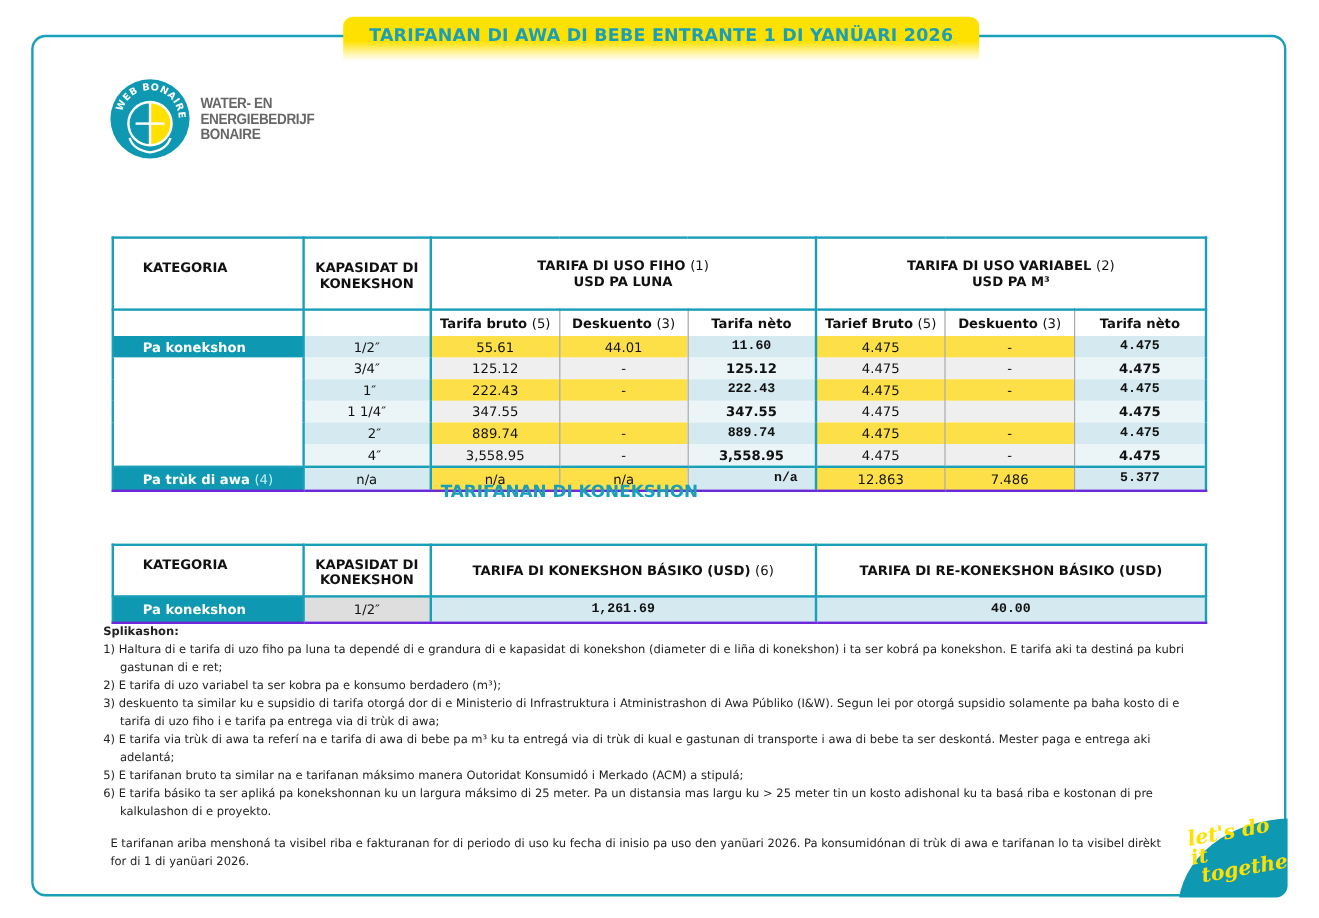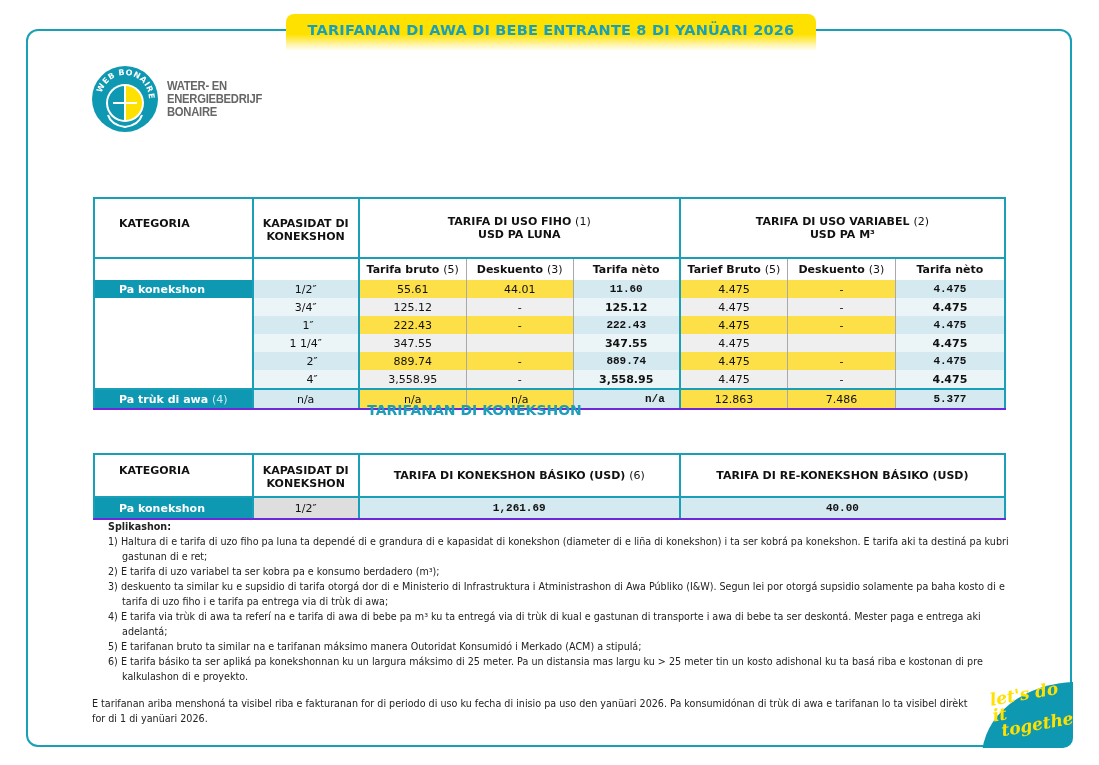--- a/index.html
+++ b/index.html
@@ -43,38 +43,38 @@
   .bl { border-left: 2px solid #1a9fb9; }
   .br { border-right: 2px solid #1a9fb9; }
   .bg { border-left: 1px solid #a9a9a9; }
   .bb { border-bottom: 2px solid #6d28d9; }
   .bt { border-top: 2px solid #1a9fb9; }
   .r { text-align: right; padding-right: 14px; }
   .section-title {
     position: absolute; left: 0; width: 949px; top: 402px; text-align: center;
     font-weight: bold; font-size: 14px; color: #1a9fb9;
   }
-  .notes { position: absolute; left: 108px; top: 519px; width: 920px; font-size: 9.6px; line-height: 15px; color: #222; }
+  .notes { position: absolute; left: 86px; top: 519px; width: 920px; font-size: 9.6px; line-height: 15px; color: #222; }
   .notes .head { font-weight: bold; }
   .notes .item { padding-left: 14px; text-indent: -14px; }
   .closing { position: absolute; left: 92px; top: 696px; width: 880px; font-size: 9.6px; line-height: 15px; color: #222; }
   .slogan { position: absolute; left: 980px; top: 680px; width: 93px; height: 68px; overflow: hidden; border-bottom-right-radius: 10px; }
   .slogan .blob { position: absolute; left: 2px; top: 2px; width: 190px; height: 150px; background: #0e98b1; border-radius: 50% 0 0 0; }
   .slogan .txt {
     position: absolute; left: 12px; top: 4px; color: #ffe100; font-family: "DejaVu Serif", serif; font-style: italic;
     font-size: 17px; line-height: 16px; transform: rotate(-10deg); font-weight: bold;
   }
 </style>
 </head>
 <body>
 
 <div class="frame"></div>
 
 <div class="title-banner">
-  <span>TARIFANAN DI AWA DI BEBE ENTRANTE 8 DI YANÜARI 2026</span>
+  <span>TARIFANAN DI AWA DI BEBE ENTRANTE 1 DI YANÜARI 2026</span>
 </div>
 
 <div class="logo">
   <svg width="68" height="68" viewBox="0 0 68 68">
     <circle cx="34" cy="34" r="33" fill="#0e98b1"></circle>
     <defs>
         <path id="arc" d="M 10 34 A 24 24 0 0 1 58 34"></path>
       </defs>
     <text font-family="DejaVu Sans, sans-serif" font-size="8" font-weight="bold" fill="#ffffff" letter-spacing="0.5">
       <textPath href="#arc" startOffset="8%">WEB BONAIRE</textPath>

